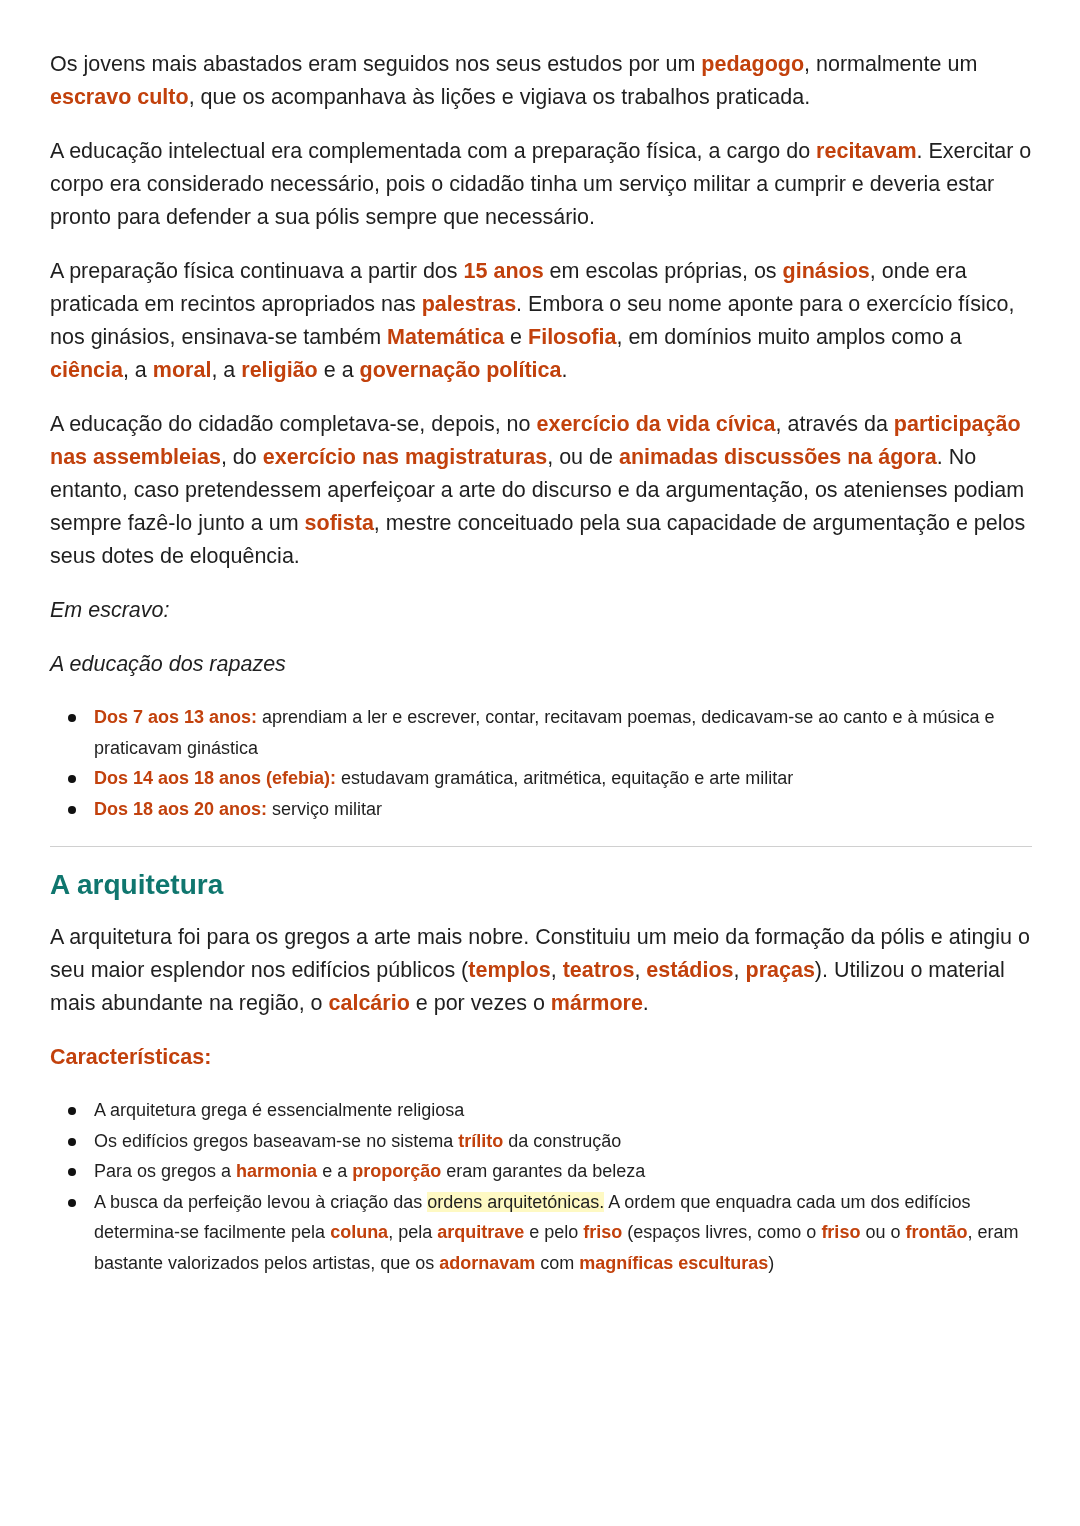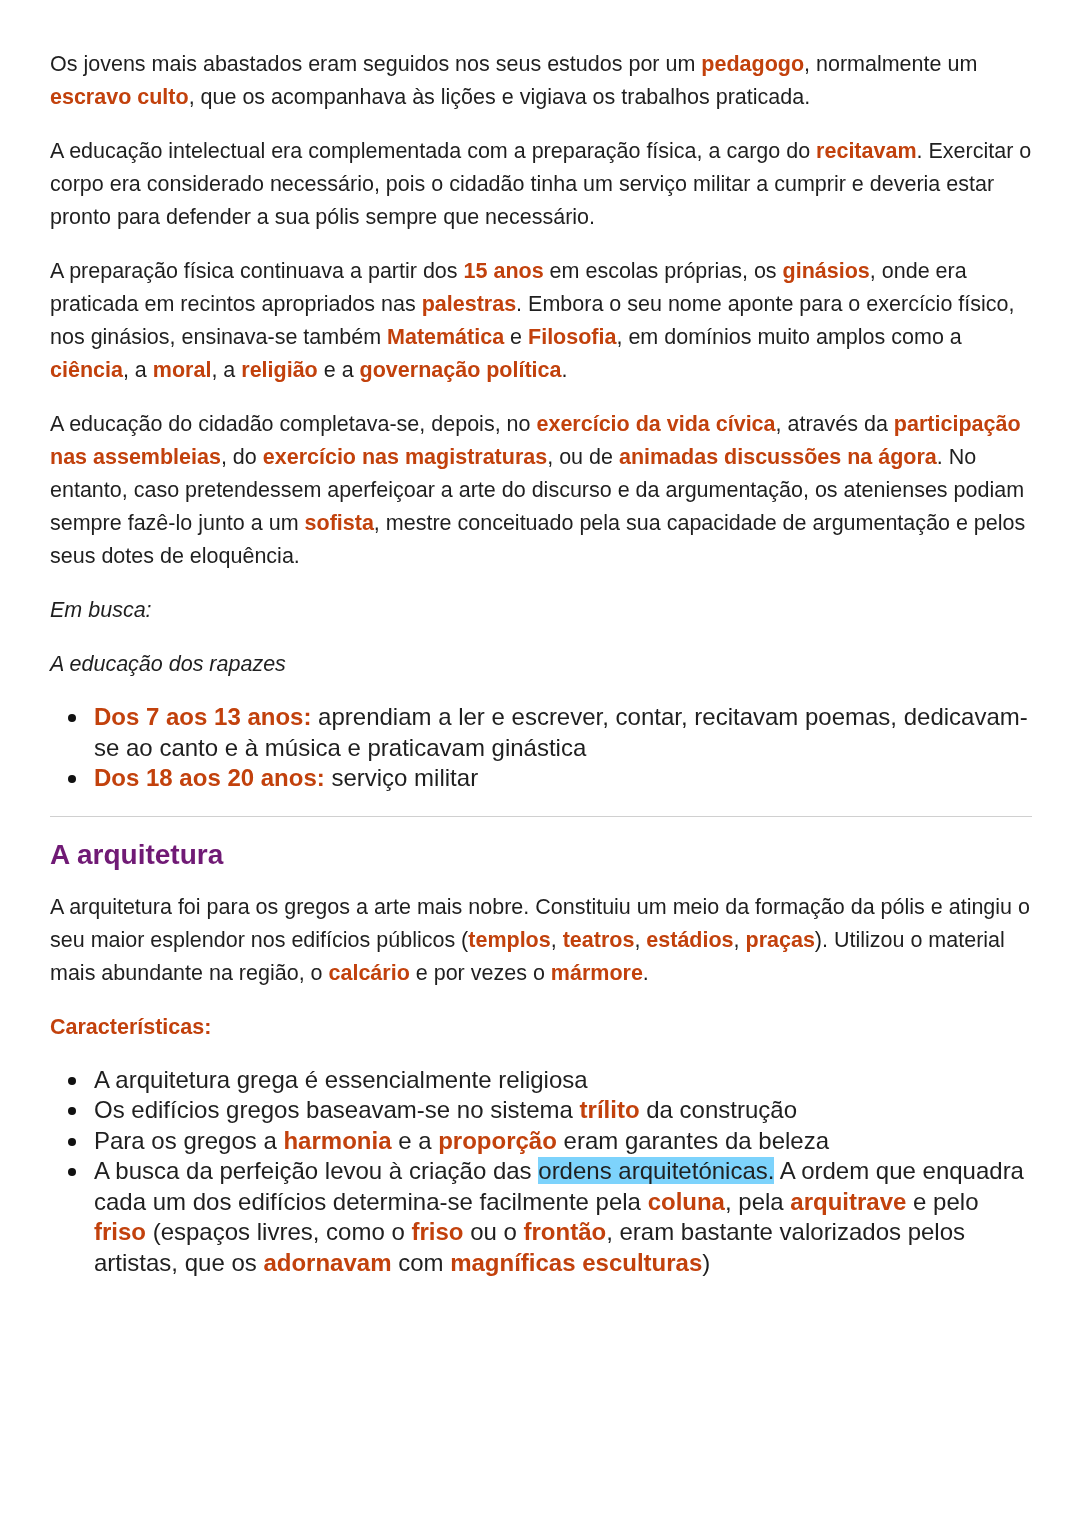--- a/index.html
+++ b/index.html
@@ -3,39 +3,40 @@
 <meta charset="utf-8">
 <style>
   html, body { margin:0; padding:0; background:#ffffff; }
   body { width:1080px; height:1526px; overflow:hidden; position:relative;
          font-family:"Liberation Sans", "DejaVu Sans", sans-serif; color:#1f1f1f; }
   .page { position:absolute; left:50px; top:48px; width:982px; }
   p { margin:0 0 21px 0; font-size:21.5px; line-height:33px; }
   p.italic { font-style:italic; }
   b { font-weight:bold; color:#c2410c; }
   ul { margin:0; padding:0 0 0 44px; list-style:none; }
-  ul li { position:relative; font-size:24px; line-height:30.5px; }
+  ul li { position:relative; font-size:18px; line-height:30.5px; }
   ul li::before { content:""; position:absolute; left:-26px; top:12px; width:8px; height:8px;
                   border-radius:50%; background:#111; }
   hr { border:none; border-top:1.5px solid #d0d0d0; margin:22px 0 20px 0; }
-  h2 { font-size:28px; font-weight:bold; margin:0 0 18px 0; line-height:36px; color:#701a75; }
-  .hl { background:#7dd3fc; }
+  h2 { font-size:28px; font-weight:bold; margin:0 0 18px 0; line-height:36px; color:#0f766e; }
+  .hl { background:#fef9c3; }
 </style>
 </head>
 <body>
 
 <div class="page">
   <p><span>Os jovens mais abastados eram seguidos nos seus estudos por um </span><b>pedagogo</b><span>, normalmente um </span><b>escravo culto</b><span>, que os acompanhava às lições e vigiava os trabalhos praticada.</span></p>
   <p><span>A educação intelectual era complementada com a preparação física, a cargo do </span><b>recitavam</b><span>. Exercitar o corpo era considerado necessário, pois o cidadão tinha um serviço militar a cumprir e deveria estar pronto para defender a sua pólis sempre que necessário.</span></p>
   <p><span>A preparação física continuava a partir dos </span><b>15 anos</b><span> em escolas próprias, os </span><b>ginásios</b><span>, onde era praticada em recintos apropriados nas </span><b>palestras</b><span>. Embora o seu nome aponte para o exercício físico, nos ginásios, ensinava-se também </span><b>Matemática</b><span> e </span><b>Filosofia</b><span>, em domínios muito amplos como a </span><b>ciência</b><span>, a </span><b>moral</b><span>, a </span><b>religião</b><span> e a </span><b>governação política</b><span>.</span></p>
   <p><span>A educação do cidadão completava-se, depois, no </span><b>exercício da vida cívica</b><span>, através da </span><b>participação nas assembleias</b><span>, do </span><b>exercício nas magistraturas</b><span>, ou de </span><b>animadas discussões na ágora</b><span>. No entanto, caso pretendessem aperfeiçoar a arte do discurso e da argumentação, os atenienses podiam sempre fazê-lo junto a um </span><b>sofista</b><span>, mestre conceituado pela sua capacidade de argumentação e pelos seus dotes de eloquência.</span></p>
-  <p class="italic">Em busca:</p>
+  <p class="italic">Em escravo:</p>
   <p class="italic">A educação dos rapazes</p>
   <ul>
       <li><b>Dos 7 aos 13 anos:</b><span> aprendiam a ler e escrever, contar, recitavam poemas, dedicavam-se ao canto e à música e praticavam ginástica</span></li>
+      <li><b>Dos 14 aos 18 anos (efebia):</b><span> estudavam gramática, aritmética, equitação e arte militar</span></li>
       <li><b>Dos 18 aos 20 anos:</b><span> serviço militar</span></li>
     </ul>
   <hr>
   <h2>A arquitetura</h2>
   <p><span>A arquitetura foi para os gregos a arte mais nobre. Constituiu um meio da formação da pólis e atingiu o seu maior esplendor nos edifícios públicos (</span><b>templos</b><span>, </span><b>teatros</b><span>, </span><b>estádios</b><span>, </span><b>praças</b><span>). Utilizou o material mais abundante na região, o </span><b>calcário</b><span> e por vezes o </span><b>mármore</b><span>.</span></p>
   <p><b>Características:</b></p>
   <ul>
       <li><span>A arquitetura grega é essencialmente religiosa</span></li>
       <li><span>Os edifícios gregos baseavam-se no sistema </span><b>trílito</b><span> da construção</span></li>
       <li><span>Para os gregos a </span><b>harmonia</b><span> e a </span><b>proporção</b><span> eram garantes da beleza</span></li>

